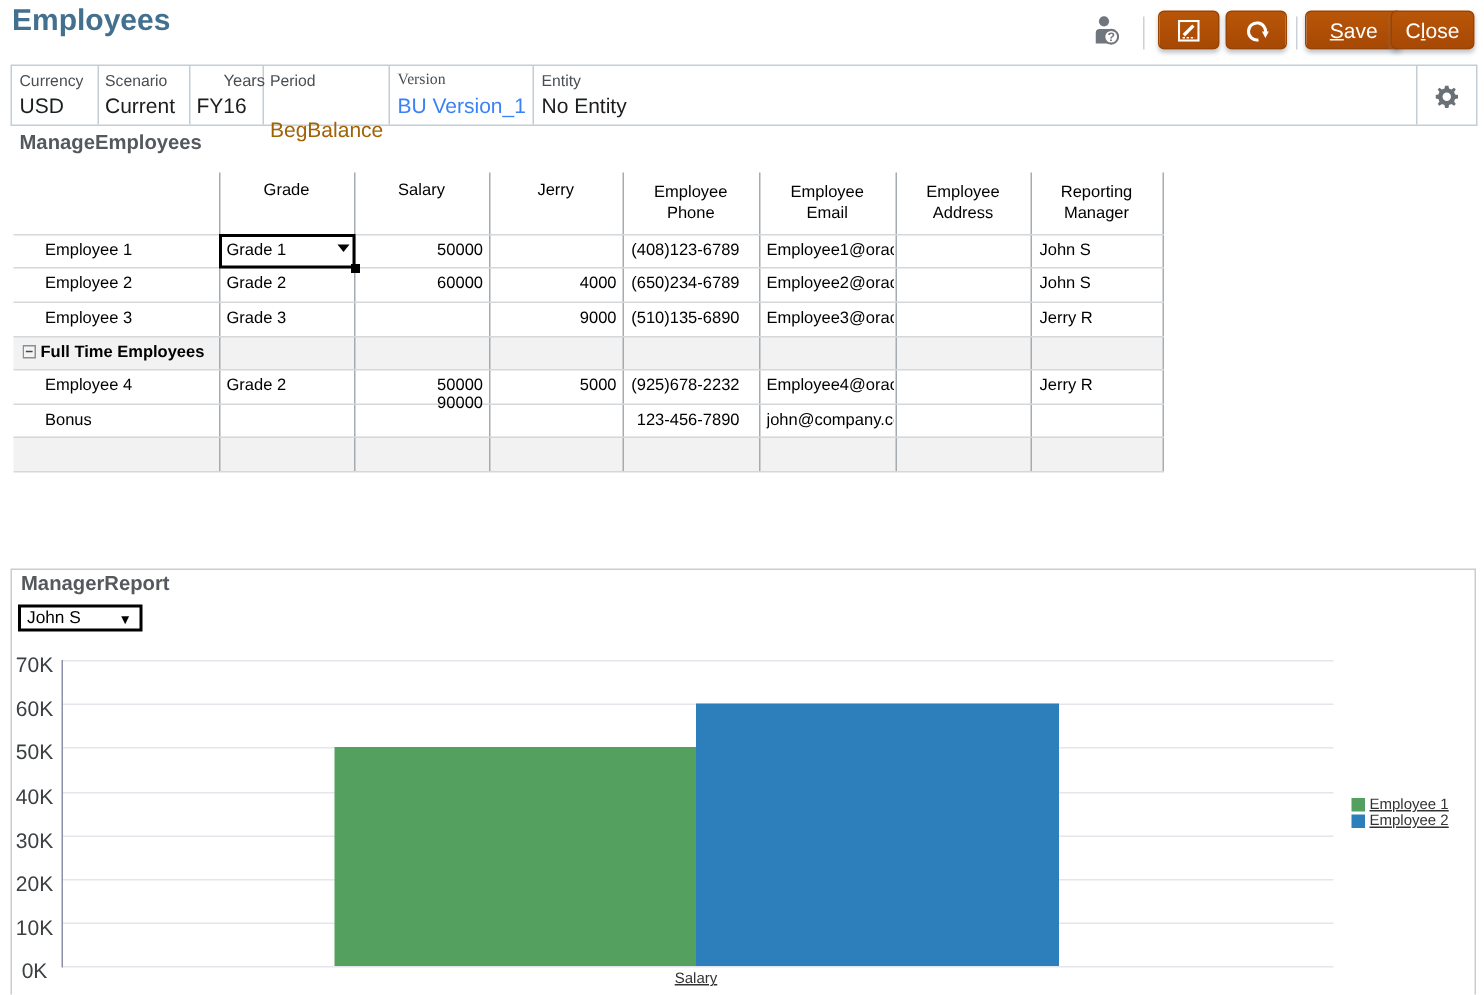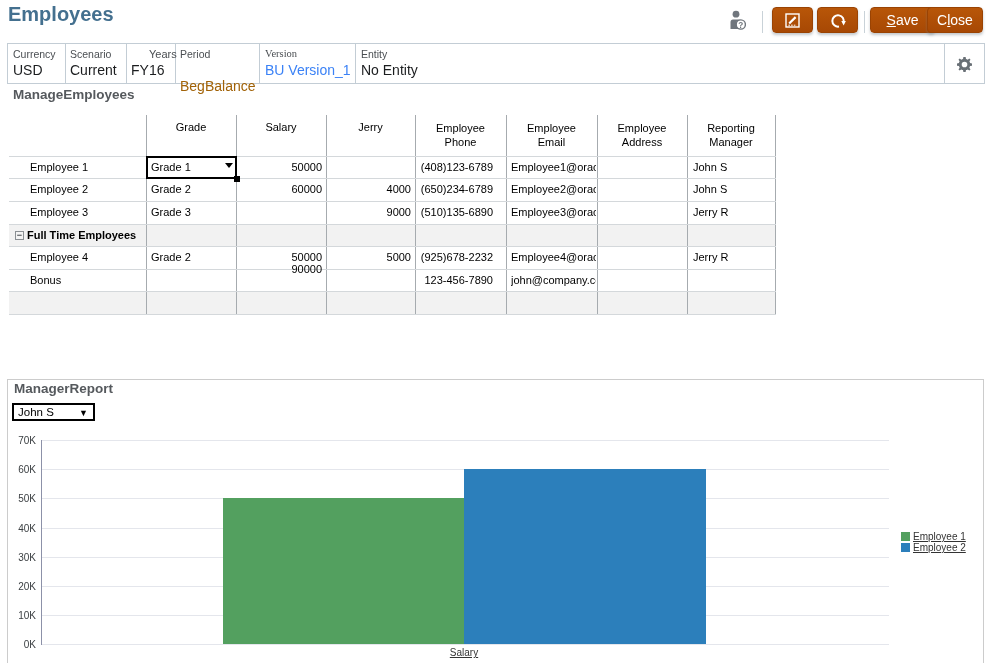--- a/index.html
+++ b/index.html
@@ -11,21 +11,21 @@
 
 .btn { position:absolute; top:7px; height:26px; background:linear-gradient(#b85608,#a74804); border:1px solid #9a4303; border-radius:4px; box-shadow:0 2px 3px rgba(120,130,140,.45); color:#fff; font-size:14px; text-align:center; line-height:24px; }
 
 .rh,.rhp,.cl,.cr,.cp { height:22.6px; line-height:22.6px; white-space:nowrap; overflow:hidden; }
 .rh { left:21px; width:110px; }
 .rhp { left:6px; width:131px; font-weight:bold; }
 .mini { display:inline-block; width:9px; height:9px; border:1px solid #8a8f93; background:#f4f4f4; color:#44484c; font-size:9px; line-height:7px; text-align:center; vertical-align:1px; margin-right:3px; }
 .cr { text-align:right; }
 .cp { text-align:right; }
 .gl { left:42px; width:847px; background:#e4e6ec; }
-.yl { left:10px; width:26px; text-align:right; font-size:10px; color:#3c4043; }
+.yl { left:10px; width:26px; text-align:center; font-size:14px; color:#3c4043; }
 </style>
 </head>
 <body>
 <div id="page">
 
 <div class="abs" style="left:8px;top:3px;font-size:20px;font-weight:bold;color:#44708f;">Employees</div>
 
 <svg class="abs" style="left:729px;top:10px;" width="17" height="20" viewBox="0 0 17 20">
   <circle cx="7" cy="4.2" r="3.4" fill="#70767d"></circle>
   <path d="M1.5 19 L1.5 12 Q1.5 9.4 4 9.4 L10 9.4 Q12.5 9.4 12.5 12 L12.5 19 Z" fill="#70767d"></path>

